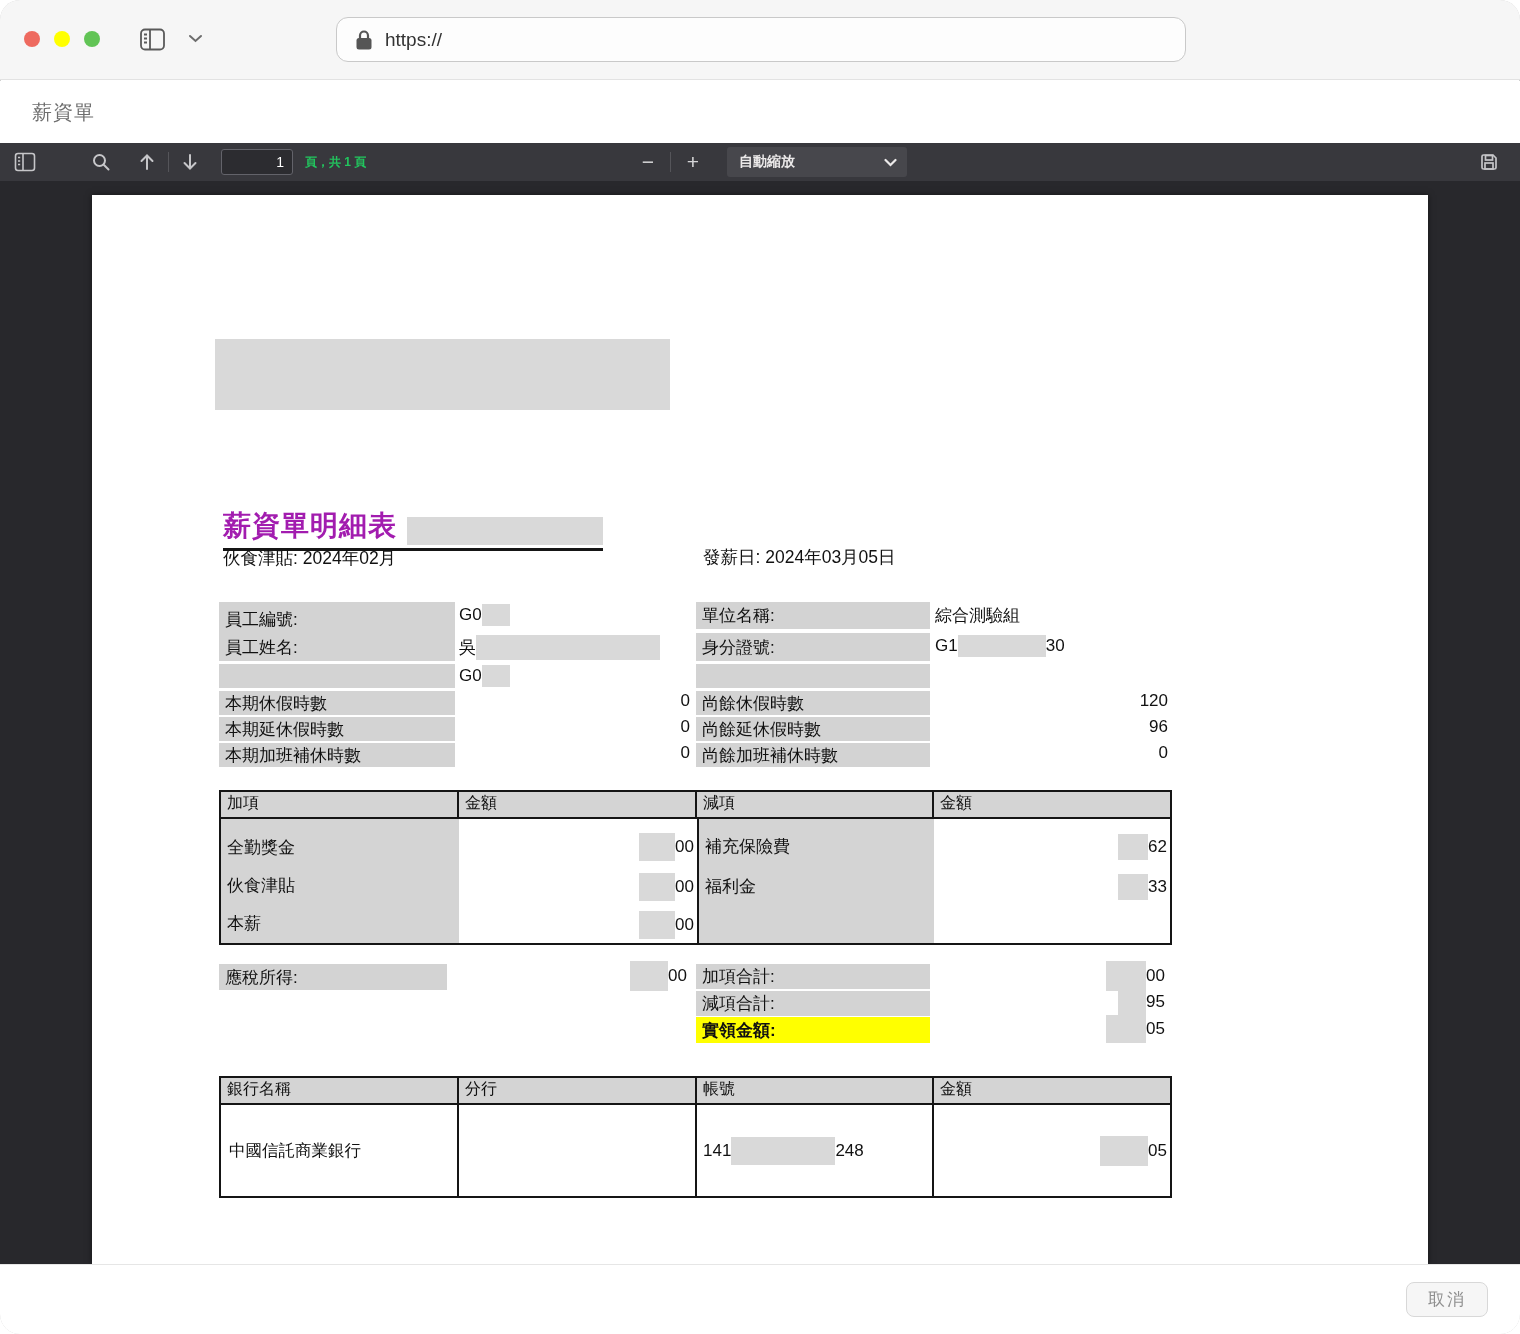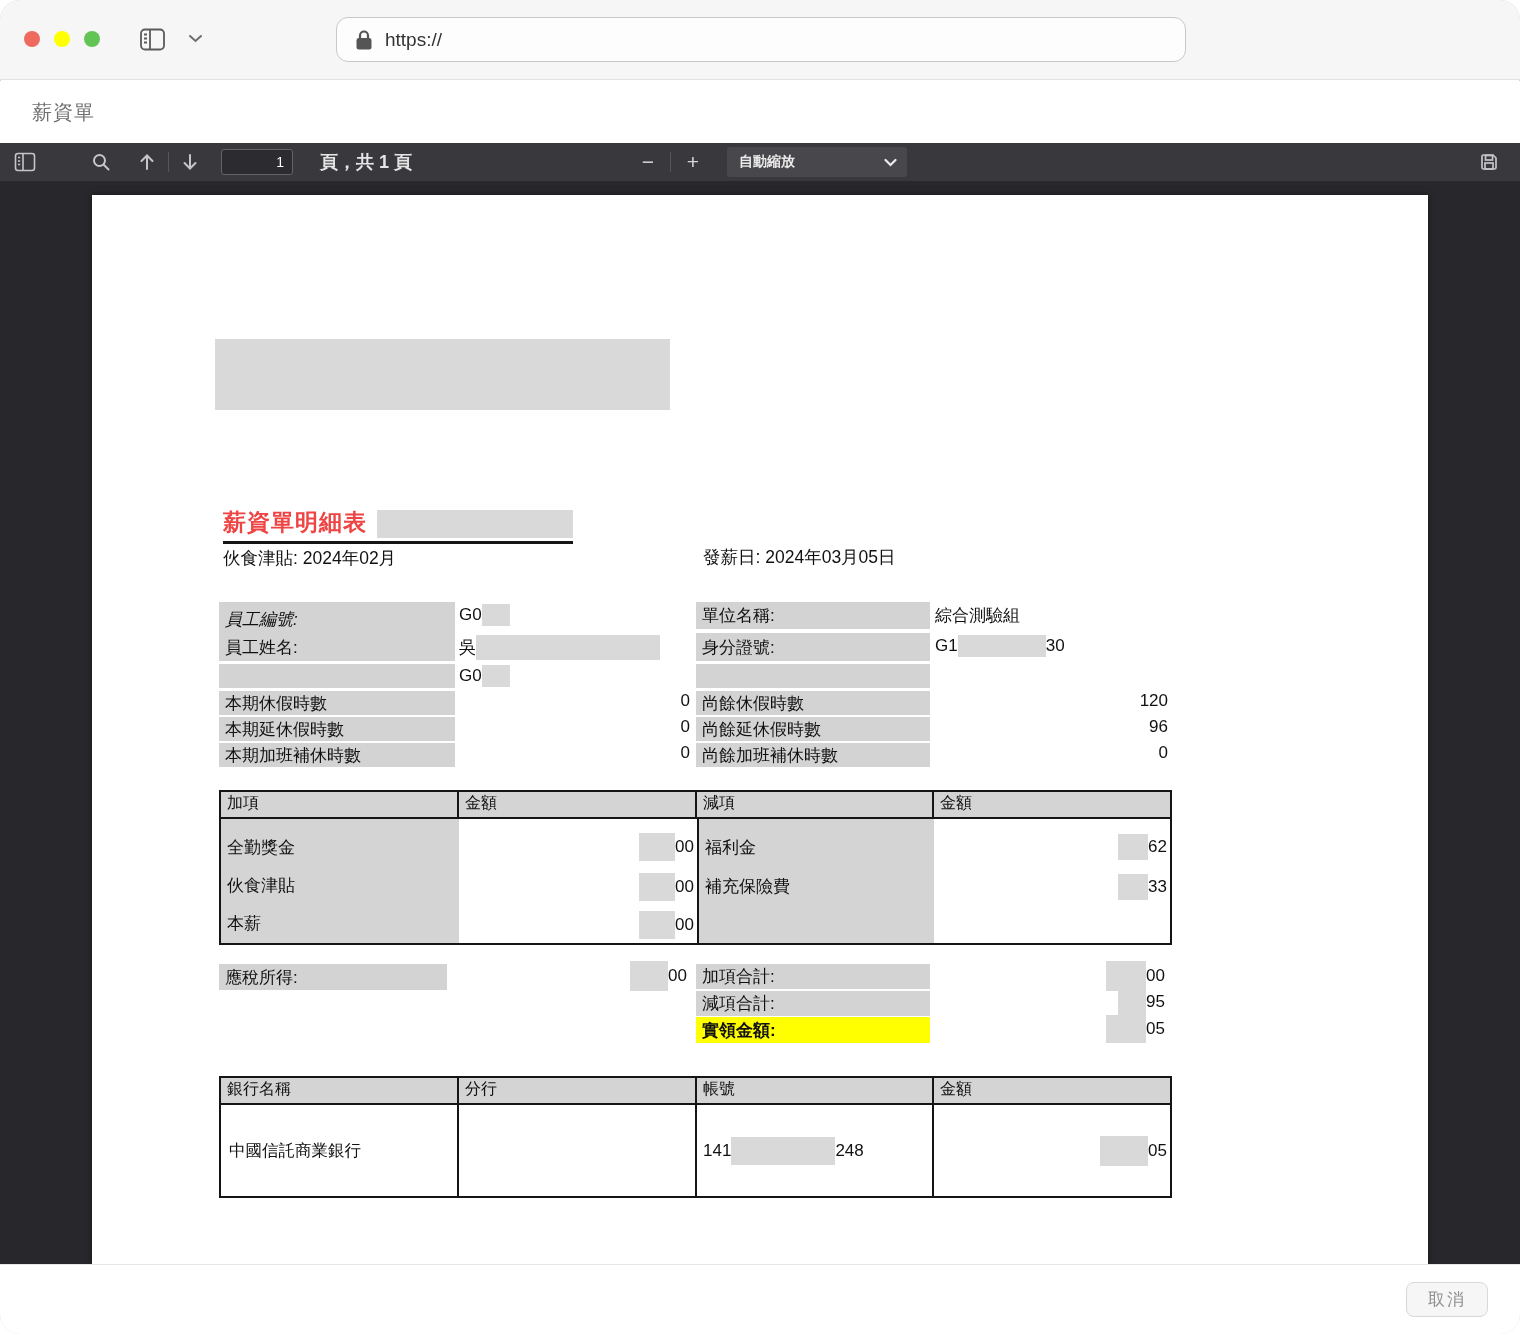--- a/index.html
+++ b/index.html
@@ -20,35 +20,35 @@
   
   .titlebar { position:absolute; left:0; top:81px; width:1520px; height:62px; background:#ffffff; display:flex; align-items:center; padding-left:32px; }
   .titlebar .t { font-size:20px; color:#6e6e6e; letter-spacing:1px; }
 
   
   .pdf-toolbar { position:absolute; left:0; top:143px; width:1520px; height:38px; background:#38383d; color:#c6c6c9; box-shadow:0 1px 0 #1f1f22; }
   .tb { position:absolute; top:0; height:38px; display:flex; align-items:center; }
   .tb-btn { display:flex; align-items:center; justify-content:center; width:30px; height:30px; color:#c6c6c9; cursor:default; }
   .tb-divider { width:1px; height:20px; background:#55555a; margin:0 4px; }
   .page-input { width:72px; height:26px; background:#2c2c30; border:1px solid #63636a; border-radius:3px; color:#fff; font-size:14px; text-align:right; padding-right:8px; }
-  .page-count { font-size:18px; color:#e5e5e5; margin-left:25px; font-weight:bold; }
+  .page-count { font-size:12px; color:#22c55e; margin-left:10px; font-weight:bold; }
   .zoom-select { width:180px; height:30px; background:#47474c; border-radius:3px; display:flex; align-items:center; justify-content:space-between; padding:0 10px 0 12px; color:#eceaea; font-size:14px; font-weight:bold; }
   .zoom-pm { font-size:21px; color:#d5d5d7; width:36px; text-align:center; }
 
   
   .viewer { position:absolute; left:0; top:181px; width:1520px; height:1083px; background:#28282c; }
   .pdf-page { position:absolute; left:92px; top:14px; width:1336px; height:1069px; background:#ffffff; box-shadow:0 0 6px rgba(0,0,0,0.5); color:#111; }
 
   
   .redact { background:#d9d9d9; display:inline-block; }
   .glabel { background:#d3d3d3; font-size:17px; font-weight:500; padding:2px 6px; color:#111; display:flex; align-items:center; }
   .val { font-size:17px; font-weight:500; color:#111; display:flex; align-items:center; }
   .num-r { justify-content:flex-end; text-align:right; }
   .doc-title-row { display:flex; align-items:flex-end; border-bottom:3px solid #151515; padding-bottom:3px; }
-  .doc-title { font-size:23px; font-weight:bold; color:#ef4444; letter-spacing:1px;font-family:Liberation Mono, monospace; }
+  .doc-title { font-size:28px; font-weight:bold; color:#a21caf; letter-spacing:1px;font-family:Liberation Mono, monospace; }
   .doc-sub { font-size:17.5px; font-weight:500; color:#111; }
   .hcell { background:#d4d4d4; font-size:16px; font-weight:500; padding:1px 6px; height:25px; }
   .amt { display:flex; align-items:center; justify-content:flex-end; gap:0; padding-right:3px; font-size:17px; font-weight:500; }
   .yellow { background:#ffff00 !important; font-weight:bold; }
 
   
   .footer { position:absolute; left:0; top:1264px; width:1520px; height:70px; background:#ffffff; border-top:1px solid #e6e6e6; }
   .cancel-btn { position:absolute; right:32px; top:17px; width:82px; height:35px; border:1px solid #d8d8d8; border-radius:8px; background:#f6f6f6; color:#8f8f8f; font-size:17px; display:flex; align-items:center; justify-content:center; letter-spacing:2px; }
   svg { display:block; }
 </style>
@@ -154,21 +154,21 @@
 
       <div class="abs redact" style="left:123px; top:144px; width:455px; height:71px;"></div>
 
       <div class="abs doc-title-row" style="left:131px; top:312px;">
         <span class="doc-title">薪資單明細表</span>
         <span class="redact" style="width:196px; height:28px; margin-left:10px;"></span>
       </div>
       <div class="abs doc-sub" style="left:131px; top:351px;">伙食津貼: 2024年02月</div>
       <div class="abs doc-sub" style="left:611px; top:350px;">發薪日: 2024年03月05日</div>
 
-      <div class="abs glabel" style="left:127px; top:407px; width:236px; height:34px;font-style:italic;">員工編號:</div>
+      <div class="abs glabel" style="left:127px; top:407px; width:236px; height:34px;">員工編號:</div>
       <div class="abs glabel" style="left:127px; top:438px; width:236px; height:28px;">員工姓名:</div>
       <div class="abs glabel" style="left:127px; top:469px; width:236px; height:24px;"></div>
       <div class="abs glabel" style="left:127px; top:496px; width:236px; height:24px;">本期休假時數</div>
       <div class="abs glabel" style="left:127px; top:522px; width:236px; height:24px;">本期延休假時數</div>
       <div class="abs glabel" style="left:127px; top:548px; width:236px; height:24px;">本期加班補休時數</div>
 
       <div class="abs val" style="left:367px; top:409px;">
         <span>G0</span>
           <span class="redact" style="width:28px; height:22px;"></span>
       </div>
@@ -224,22 +224,22 @@
             <div class="amt" style="height:39px;">
                 <span class="redact" style="width:36px; height:28px;"></span>
                 <span>00</span>
               </div>
             <div class="amt" style="height:37px;">
                 <span class="redact" style="width:36px; height:28px;"></span>
                 <span>00</span>
               </div>
           </div>
           <div style="width:237px; background:#d4d4d4; border-left:2px solid #151515; padding-top:8px;">
+            <div class="val" style="padding:0 6px; height:39px;">補充保險費</div>
             <div class="val" style="padding:0 6px; height:40px;">福利金</div>
-            <div class="val" style="padding:0 6px; height:39px;">補充保險費</div>
             <div class="val" style="padding:0 6px; height:37px;"></div>
           </div>
           <div style="flex:1; padding-top:8px;">
             <div class="amt" style="height:40px;">
                 <span class="redact" style="width:30px; height:26px;"></span>
                 <span>62</span>
               </div>
             <div class="amt" style="height:39px;">
                 <span class="redact" style="width:30px; height:26px;"></span>
                 <span>33</span>

